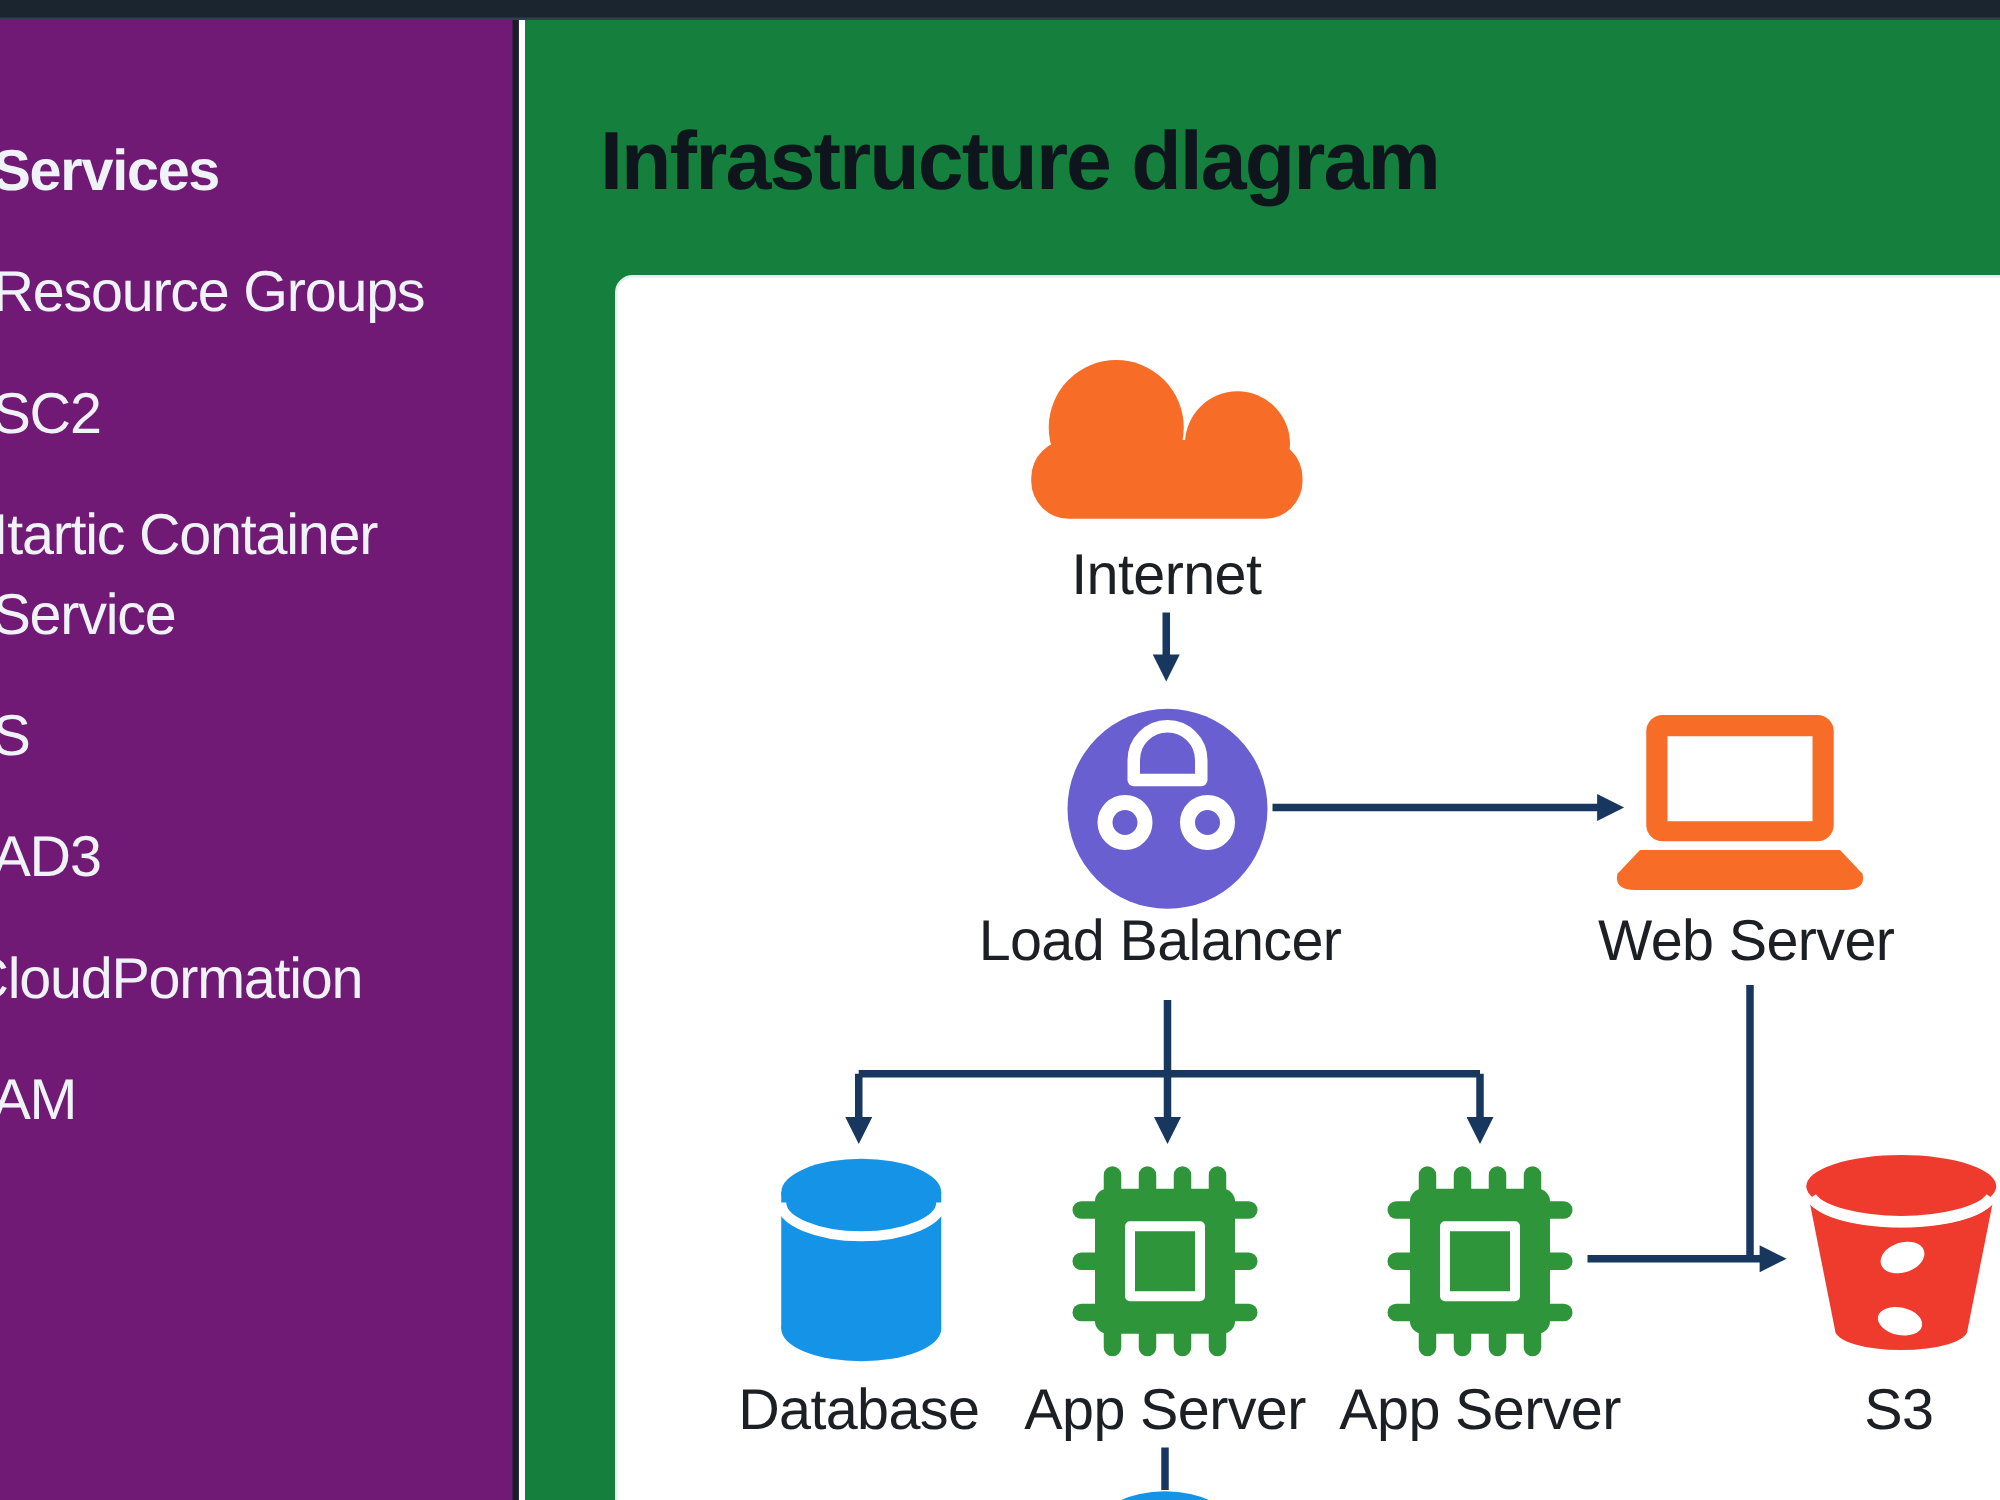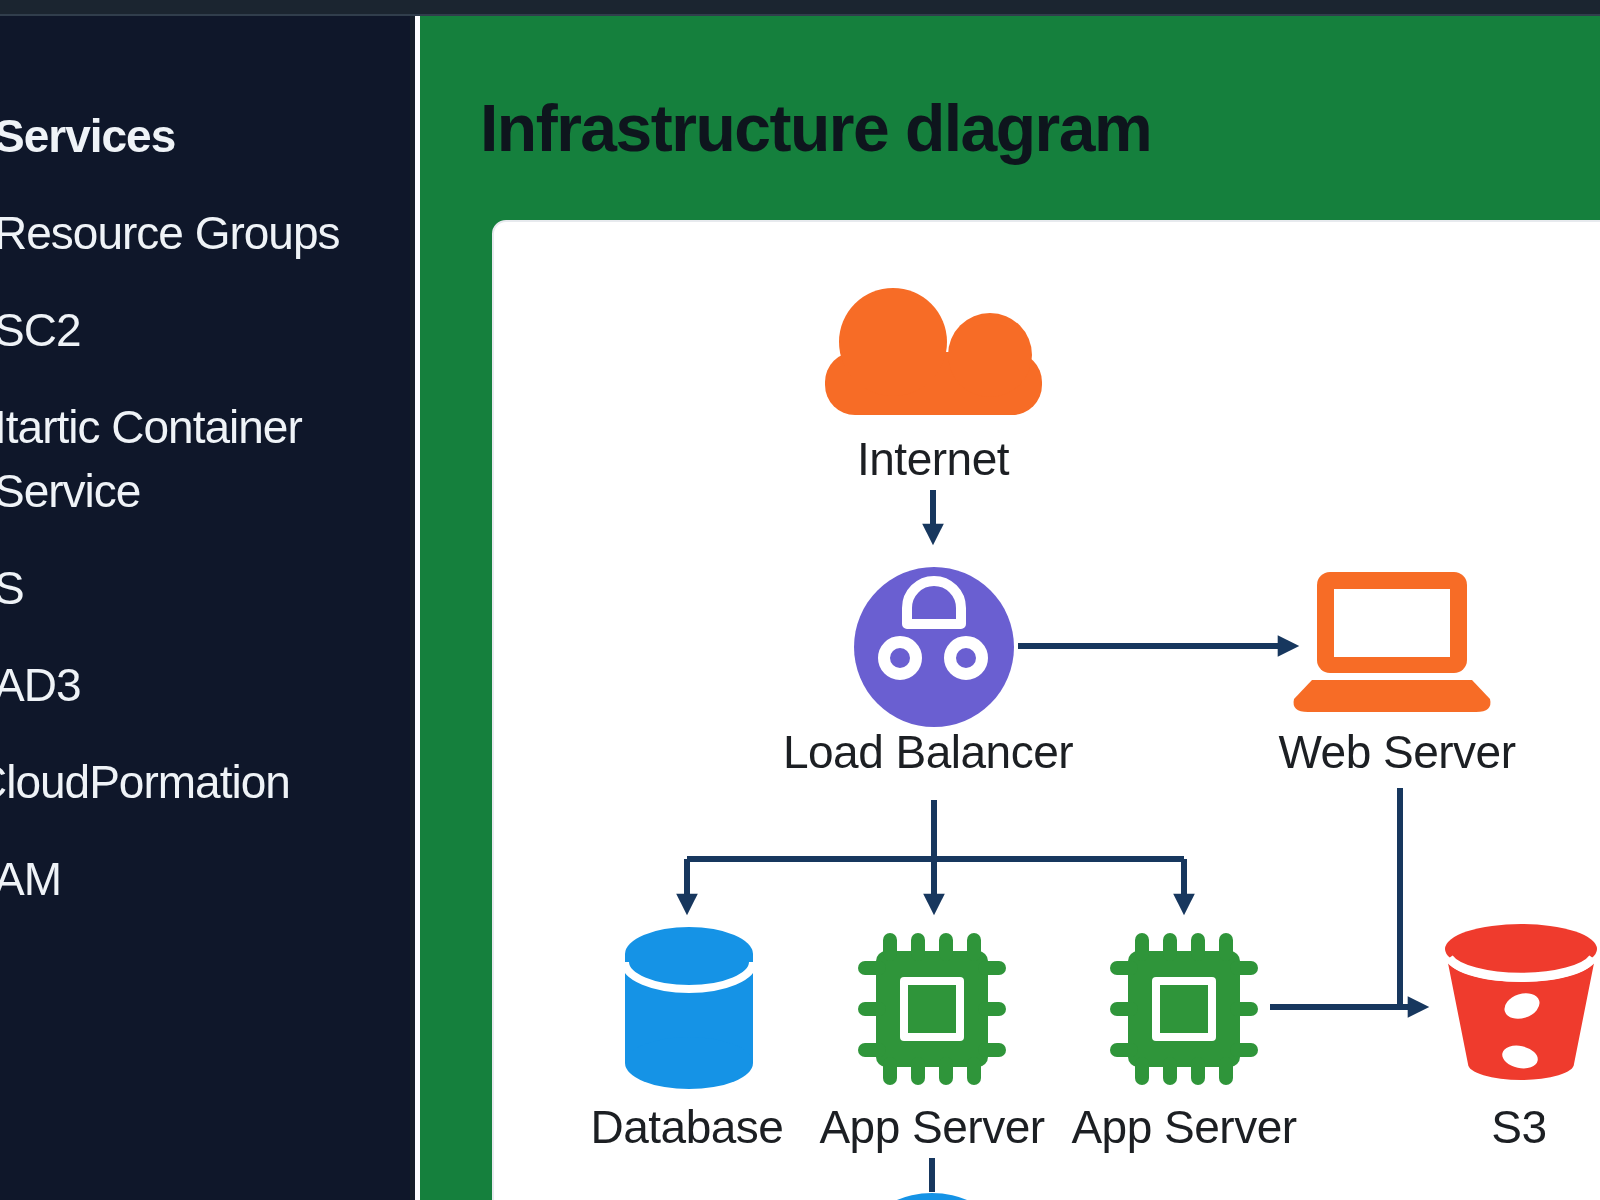--- a/index.html
+++ b/index.html
@@ -9,21 +9,21 @@
     background:#ffffff;
   }
   
   #topbar{
     position:absolute;left:0;top:0;width:1600px;height:14px;
     background:#1B2530;border-bottom:2px solid #313E4C;
   }
   
   #sidebar{
     position:absolute;left:0;top:16px;width:415px;height:1184px;
-    background:#0f172a;border-right:5px solid #161F29;
+    background:#701a75;border-right:5px solid #161F29;
     overflow:hidden;box-sizing:border-box;
     padding-top:88px;
   }
   .sidebar-item{
     color:#EFF3F7;font-size:46px;line-height:64px;font-weight:400;
     letter-spacing:-1px;margin-bottom:33px;padding-right:26px;
     white-space:normal;cursor:pointer;
   }
   .sidebar-item.bold{font-weight:700;}
   

